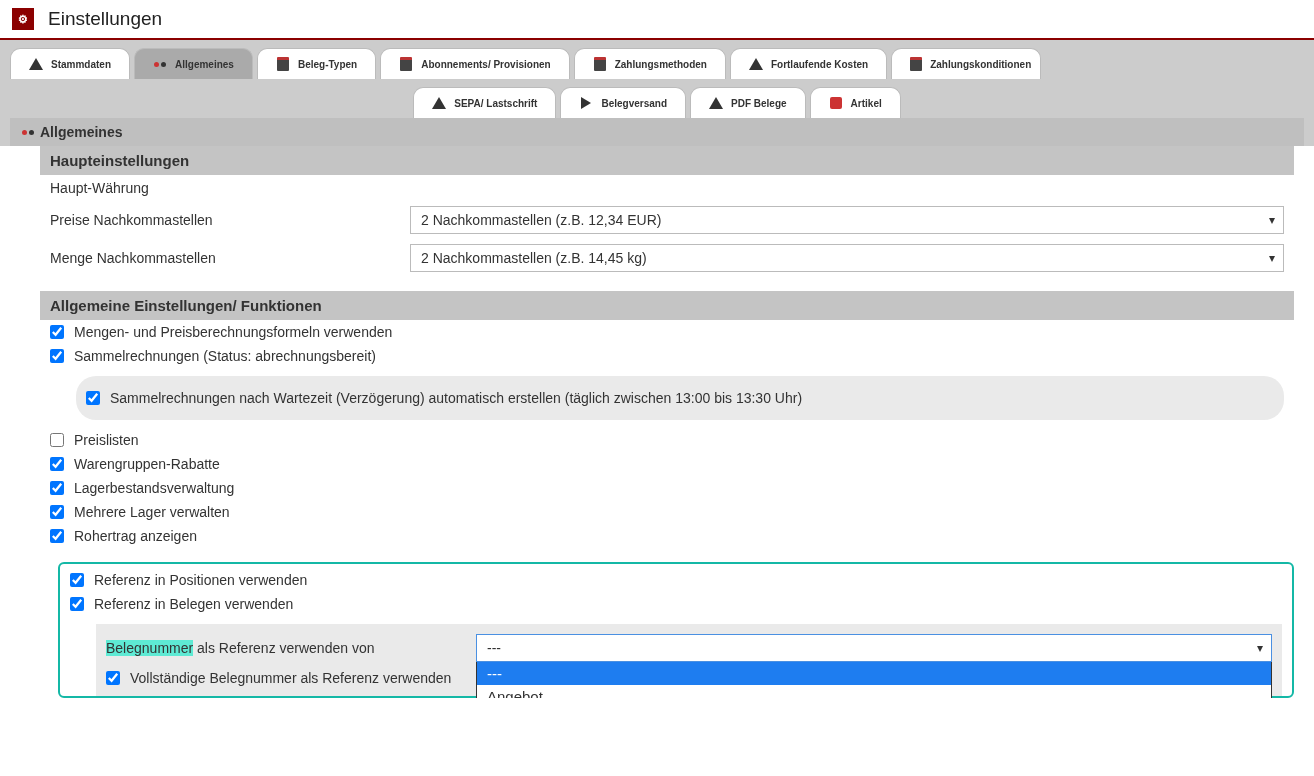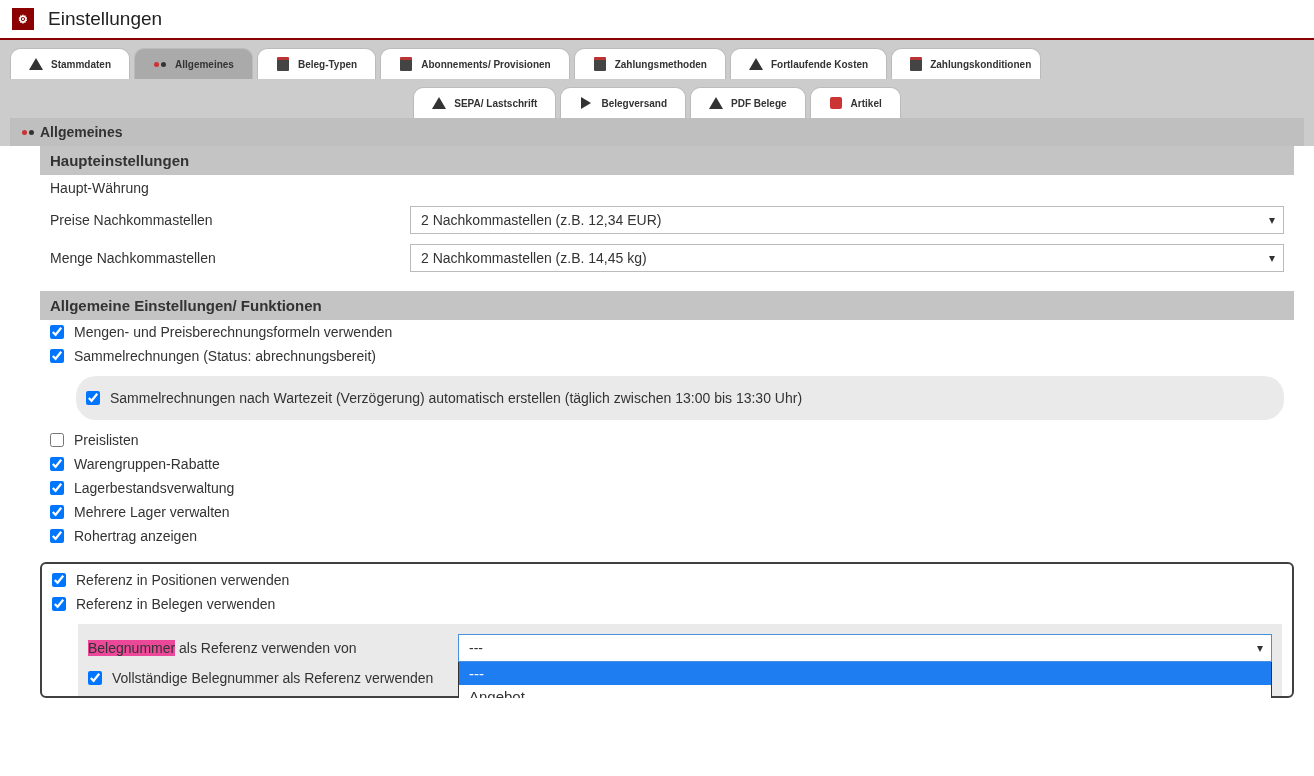--- a/index.html
+++ b/index.html
@@ -168,41 +168,41 @@
   .sub-panel {
     background: #eaeaea;
     margin: 8px 10px 8px 36px;
     padding: 14px 10px;
     border-radius: 20px;
   }
   .sub-panel .checkbox-row {
     padding: 0;
   }
   .highlighted-box {
-    border: 2px solid #404040;
+    border: 2px solid #14b8a6;
     border-radius: 6px;
-    margin-left: 30px;
+    margin-left: 48px;
     margin-right: 10px;
     padding: 4px 0 0 0;
   }
   .ref-sub-panel {
     background: #eaeaea;
     margin: 8px 10px 0 36px;
     padding: 10px;
   }
   .ref-row {
     display: flex;
     align-items: center;
     gap: 10px;
   }
   .ref-label {
     width: 360px;
   }
   .ref-label span.hl {
-    background: #ec4899;
+    background: #5eead4;
   }
   .open-select-box {
     flex: 1;
     position: relative;
   }
   .open-select {
     border: 1px solid #4a90e2;
     background: #fff;
     padding: 5px 10px;
     position: relative;

